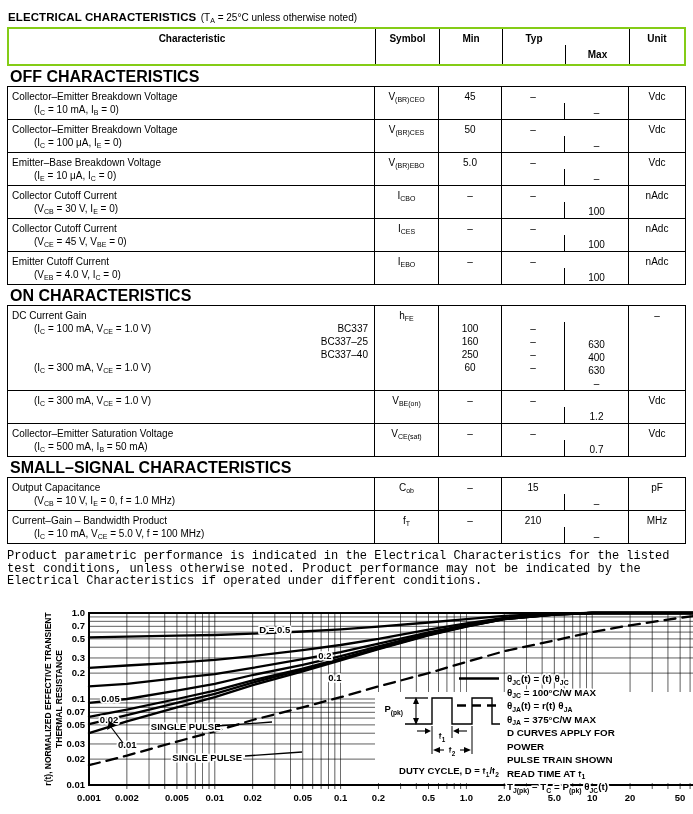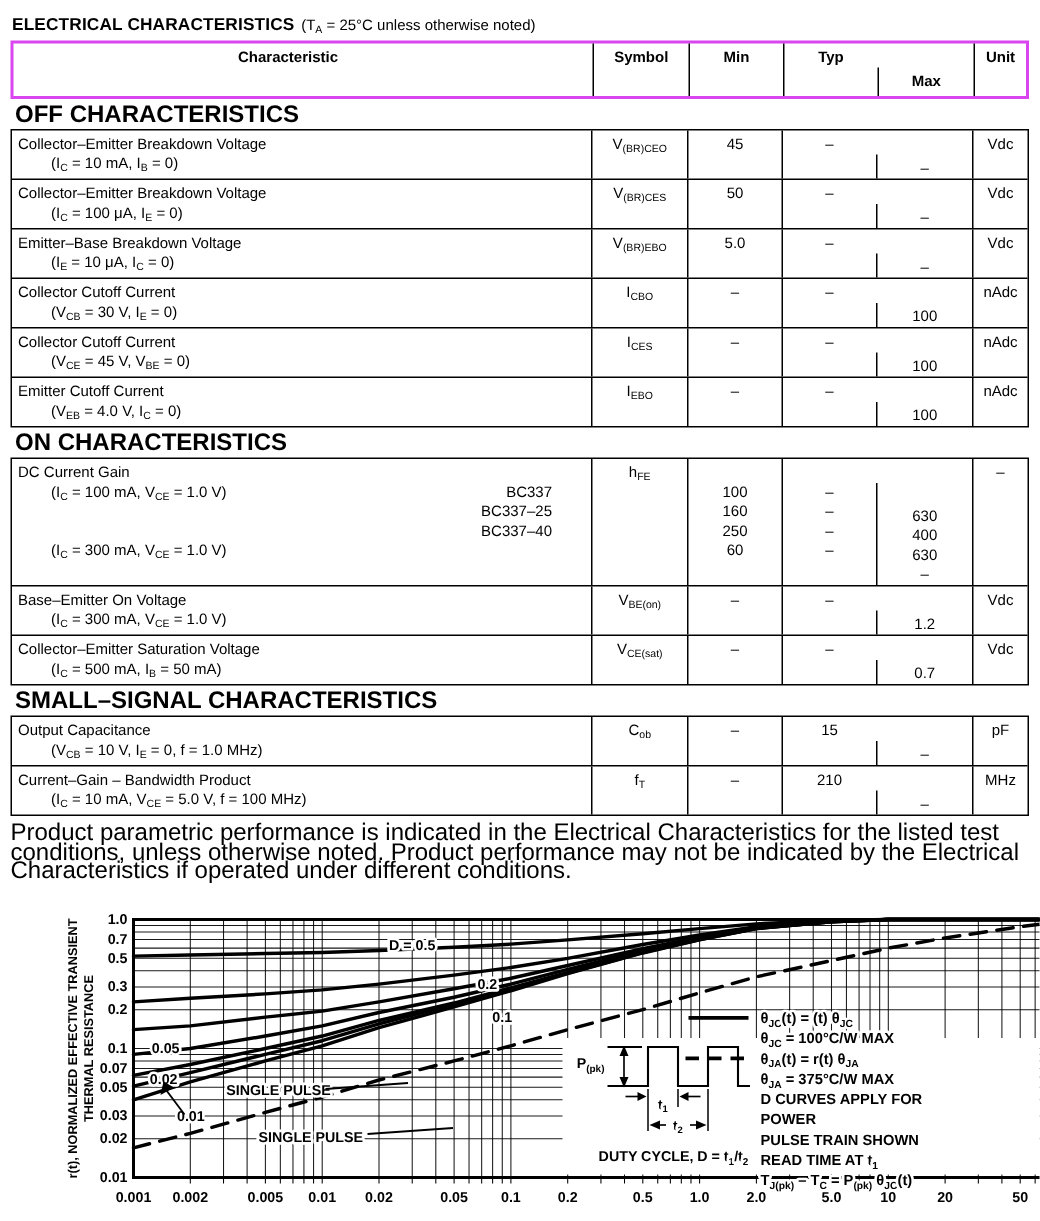--- a/index.html
+++ b/index.html
@@ -3,36 +3,36 @@
 <meta charset="utf-8">
 <style>
   html,body{margin:0;padding:0;}
   body{width:693px;height:814px;background:#fff;color:#000;
        font-family:"Liberation Sans",sans-serif;position:relative;overflow:hidden;}
   sub{font-size:70%;vertical-align:-2px;line-height:0;}
   .title-line{margin:7px 0 0 8px;height:15px;}
   .title-main{font-weight:bold;font-size:11.5px;letter-spacing:.1px;}
   .title-cond{font-size:10px;}
   .etable{margin:5px 0 0 7px;width:679px;font-size:10px;line-height:13px;}
-  .thead{display:flex;border:2px solid #d946ef;font-weight:bold;box-sizing:border-box;}
+  .thead{display:flex;border:2px solid #84cc16;font-weight:bold;box-sizing:border-box;}
   .thead .cell{padding:3px 2px;text-align:center;}
   .tgroup{border:1.5px solid #000;box-sizing:border-box;}
   .trow{display:flex;border-top:1px solid #000;}
   .trow:first-child{border-top:none;}
   .cell{box-sizing:border-box;border-left:1px solid #000;}
   .cell:first-child{border-left:none;}
-  .c0{width:366px;}.c1{width:64px;margin-left:20px;}.c2{width:63px;}.c3{width:63px;}.c4{width:64px;margin-top:16px;}.c5{flex:1;}
+  .c0{width:366px;}.c1{width:64px;}.c2{width:63px;}.c3{width:63px;}.c4{width:64px;margin-top:16px;}.c5{flex:1;}
   .chr{padding:3px 4px;}
   .cond{padding-left:22px;}
   .vcell{text-align:center;padding-top:3px;}
   .section-label{font-weight:bold;font-size:16px;padding:4px 0 3px 3px;height:13px;}
   .hfe-line2{display:flex;justify-content:space-between;}
   .hfe-variant{text-align:right;padding-right:2px;}
   .vstack{padding-top:16px;}
-  .footnote{margin:6px 0 0 7px;width:680px;font-size:16px;line-height:12.5px;}
+  .footnote{margin:6px 0 0 7px;width:680px;font-size:12px;line-height:12.5px;font-family:Liberation Mono, monospace;}
   .figure{margin-top:14px;position:relative;padding-left:39px;}
   .fig-caption{font-weight:bold;font-size:15px;text-align:center;padding-left:30px;margin-top:1px;}
   svg text{font-family:"Liberation Sans",sans-serif;}
 </style>
 </head>
 <body>
 
 <div class="title-line">
   <span class="title-main">ELECTRICAL CHARACTERISTICS</span>
   <span class="title-cond">(T<sub>A</sub> = 25°C unless otherwise noted)</span>
@@ -145,21 +145,20 @@
         <div class="cell c4 vcell vstack" style="padding-top: 16px;">
           <div class="">630</div>
           <div class="">400</div>
           <div class="">630</div>
           <div class="">–</div>
         </div>
         <div class="cell c5 vcell">–</div>
       </div>
       <div class="trow">
         <div class="cell c0 chr">
-          <div class="">Base–Emitter On Voltage</div>
           <div class="cond">(I<sub>C</sub> = 300 mA, V<sub>CE</sub> = 1.0 V)</div>
         </div>
         <div class="cell c1 vcell">V<sub>BE(on)</sub></div>
         <div class="cell c2 vcell">–</div>
         <div class="cell c3 vcell">–</div>
         <div class="cell c4 vcell">1.2</div>
         <div class="cell c5 vcell">Vdc</div>
       </div>
       <div class="trow">
         <div class="cell c0 chr">

